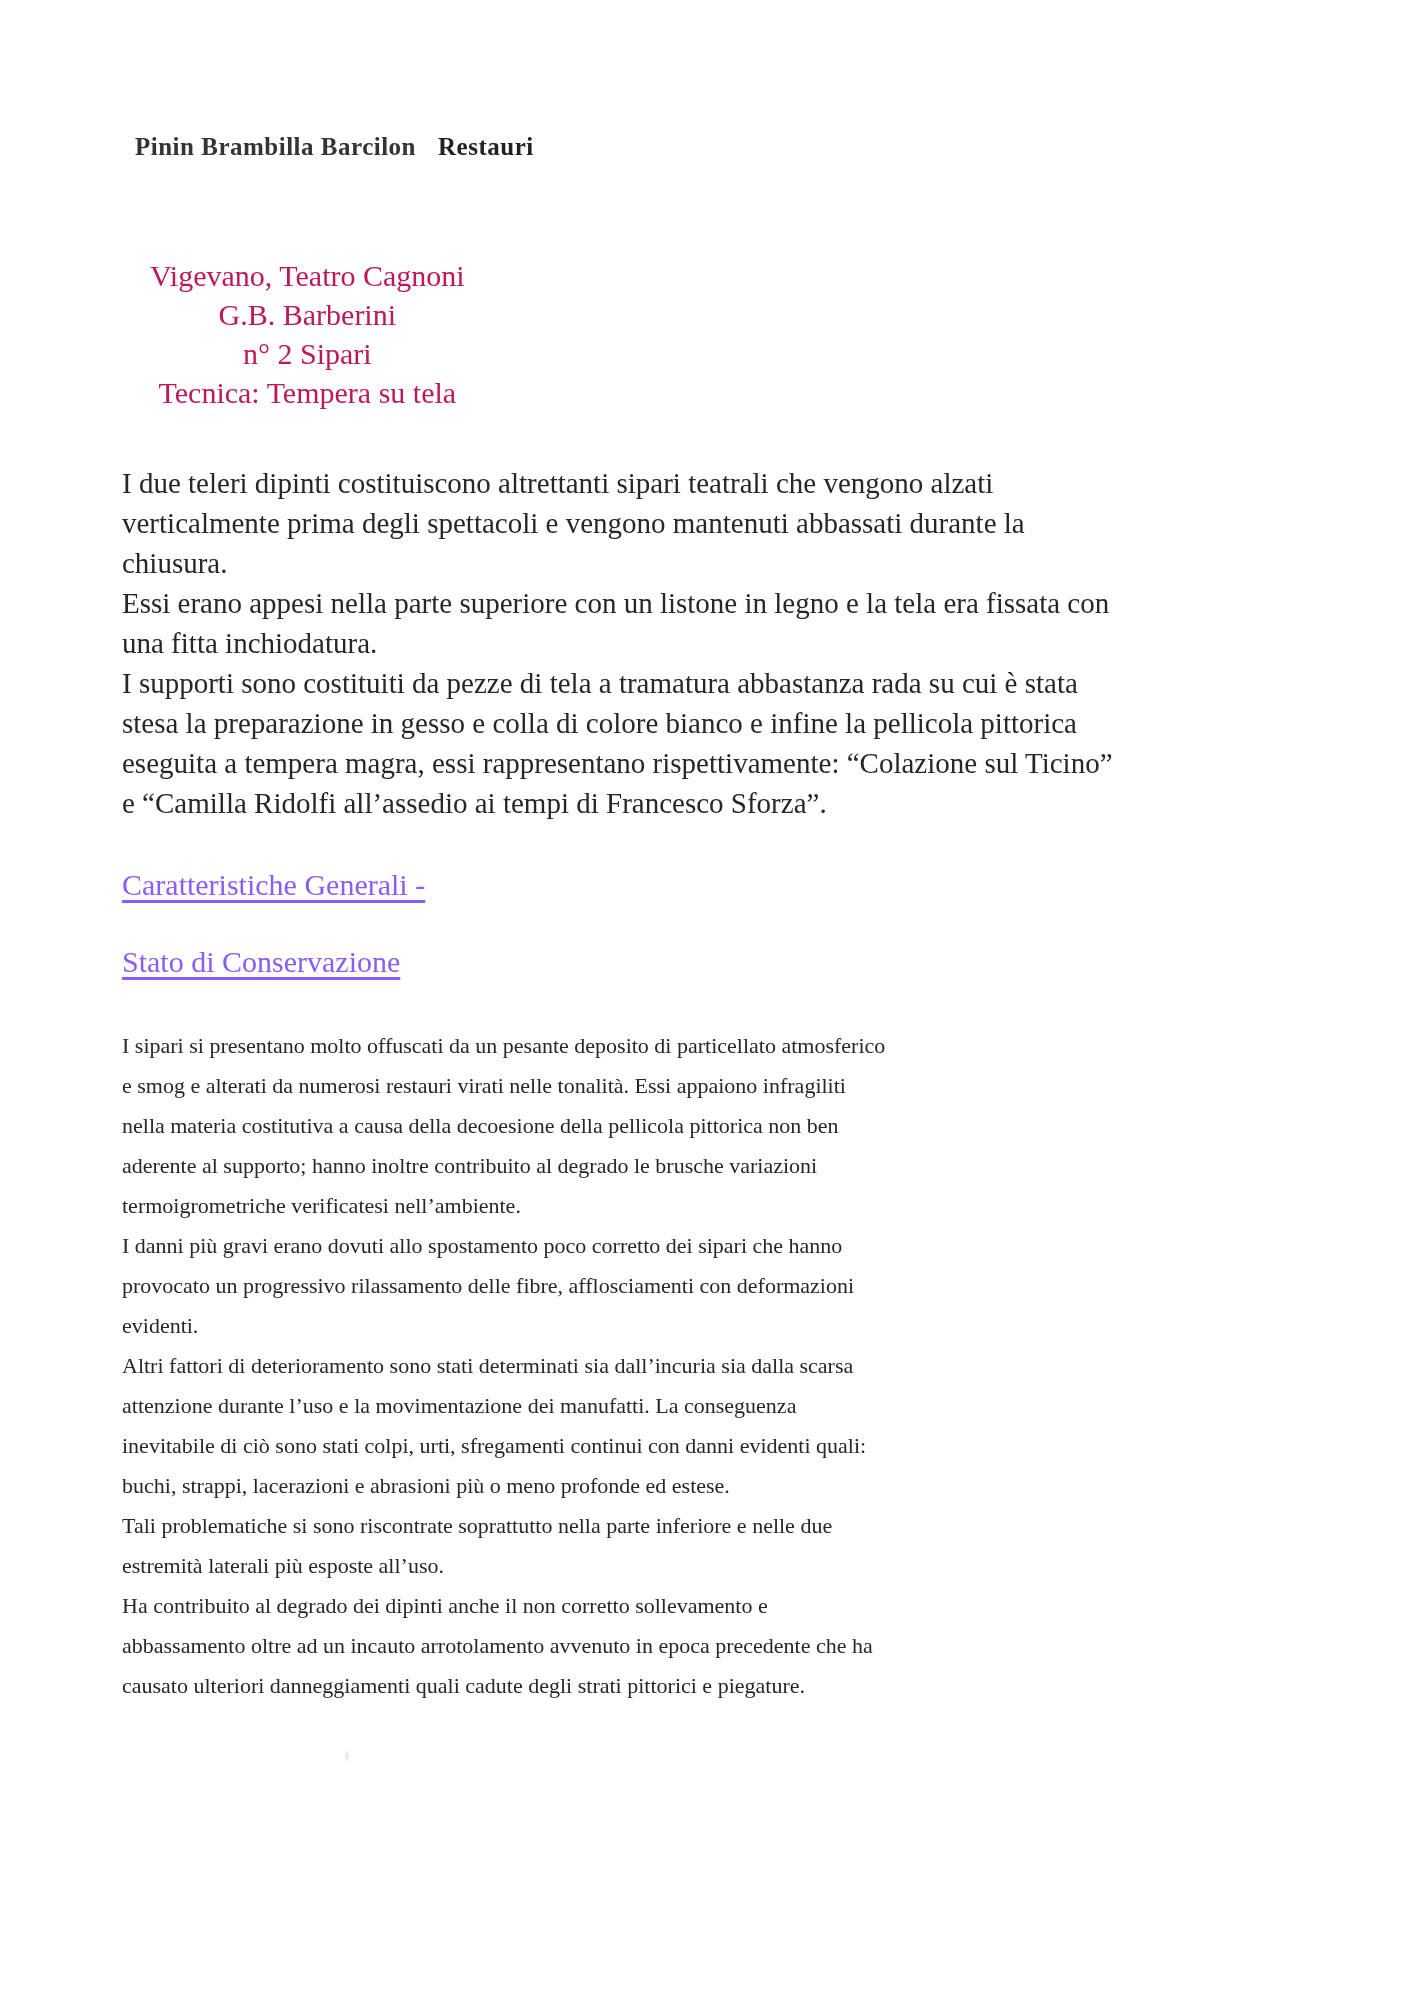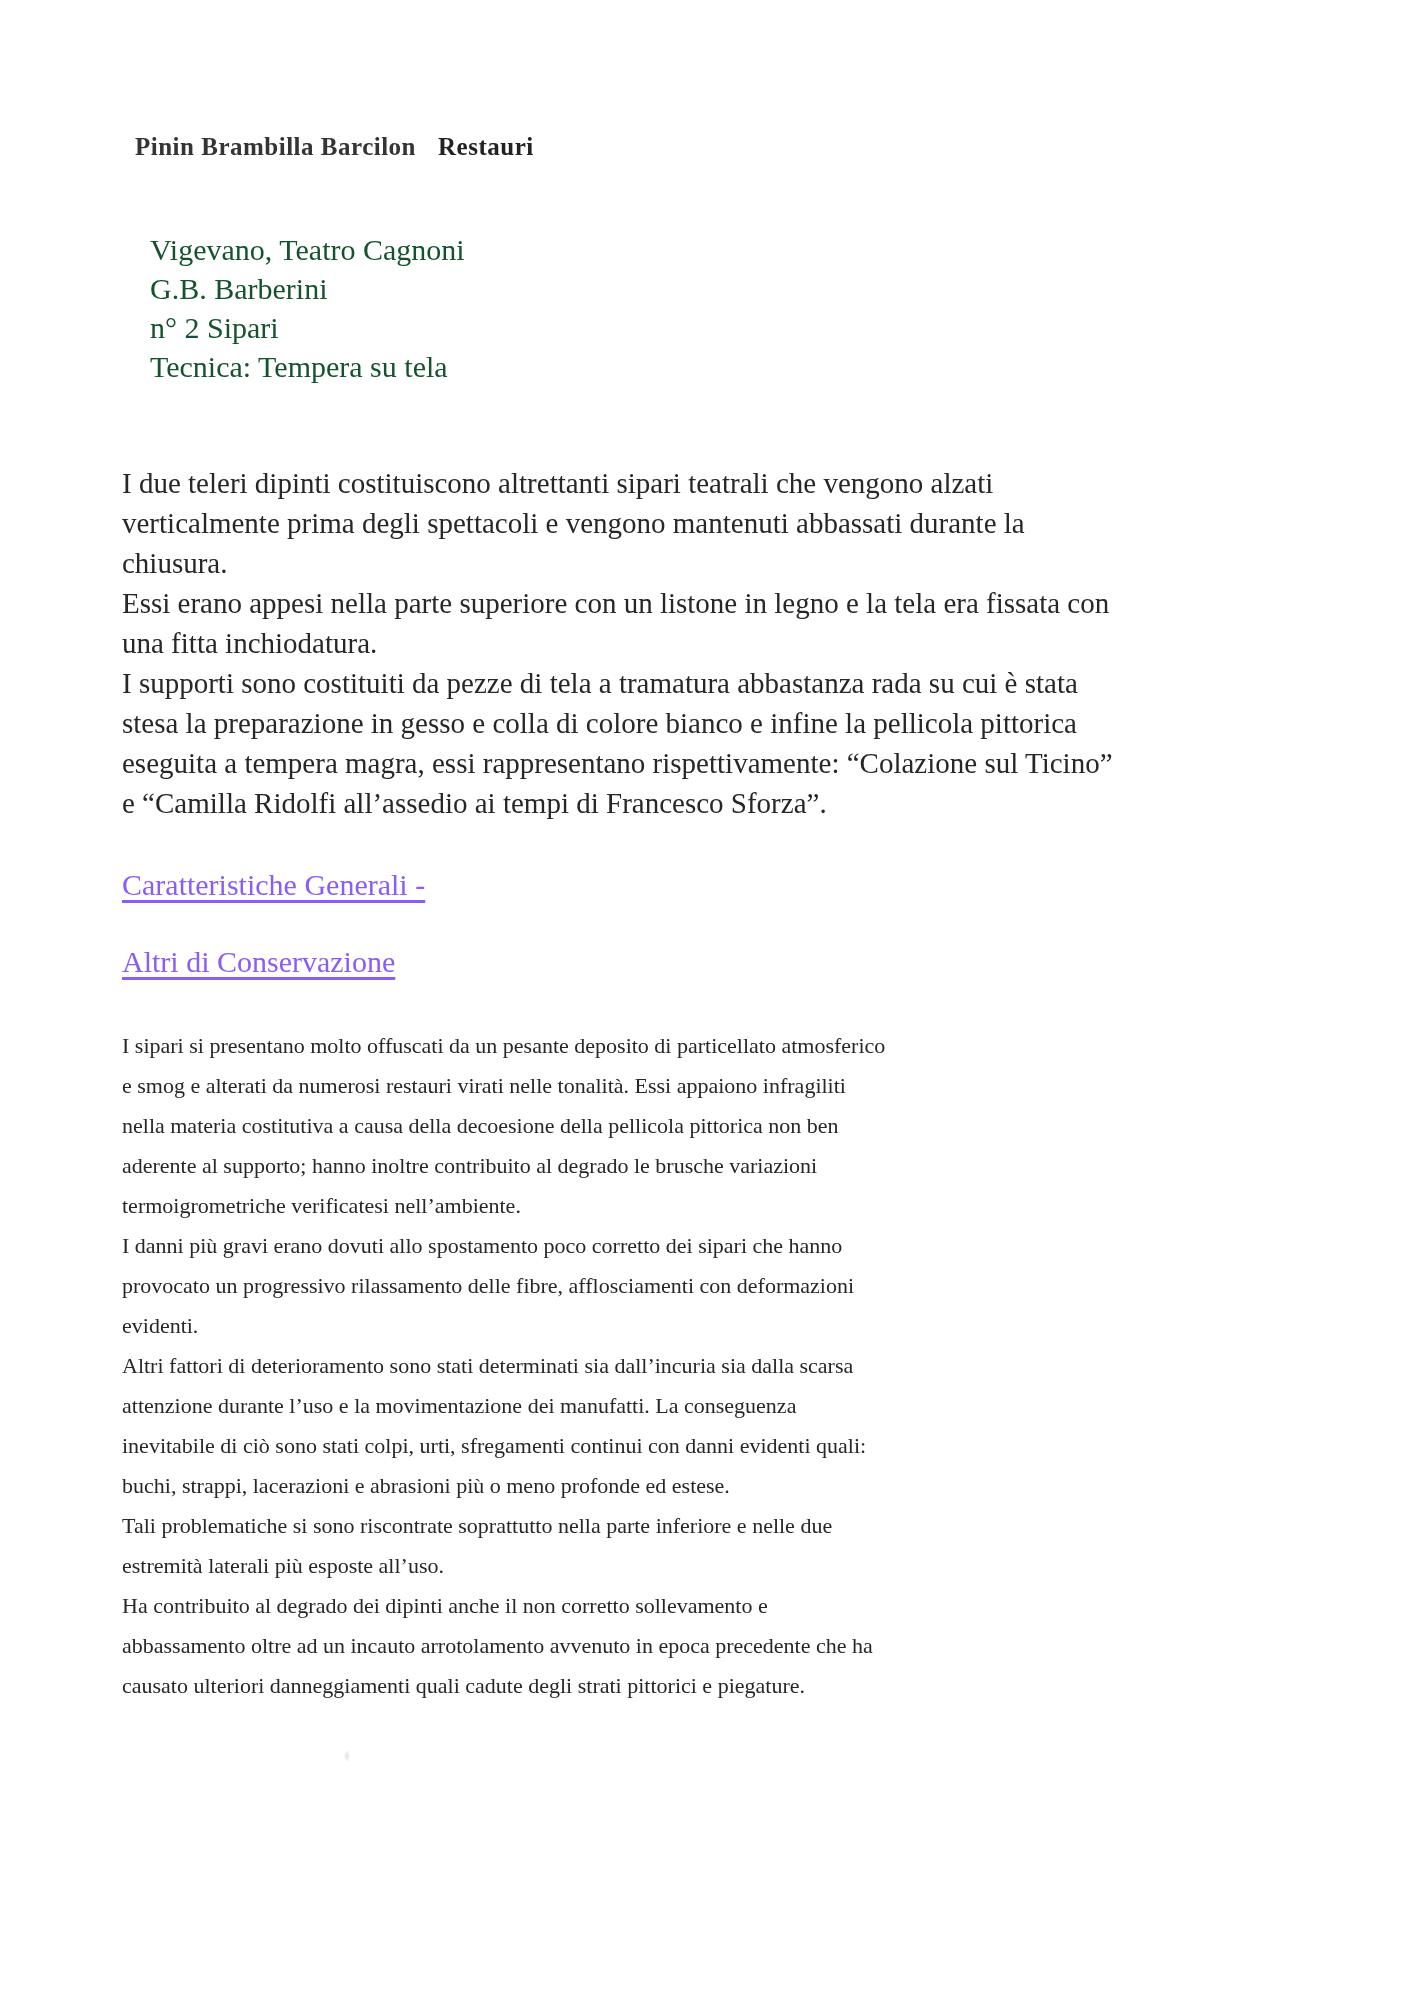--- a/index.html
+++ b/index.html
@@ -29,25 +29,26 @@
   .letterhead .lh-name {
     color: #343434;
   }
   .letterhead .lh-suffix {
     margin-left: 22px;
     color: #222222;
   }
   .address-block {
     position: absolute;
     left: 150px;
-    top: 230px;
+    top: 256px;
     font-size: 30px;
     line-height: 39px;
     white-space: pre-line;
-    color: #14532d;
+    color: #be185d;
+    text-align: center;
   }
   .intro-block {
     position: absolute;
     left: 122px;
     top: 432px;
     width: 1200px;
     font-size: 29px;
     line-height: 40px;
     white-space: pre-line;
     color: #272727;
@@ -121,21 +122,21 @@
 chiusura.
 Essi erano appesi nella parte superiore con un listone in legno e la tela era fissata con
 una fitta inchiodatura.
 I supporti sono costituiti da pezze di tela a tramatura abbastanza rada su cui è stata
 stesa la preparazione in gesso e colla di colore bianco e infine la pellicola pittorica
 eseguita a tempera magra, essi rappresentano rispettivamente: “Colazione sul Ticino”
 e “Camilla Ridolfi all’assedio ai tempi di Francesco Sforza”.</div>
 
   <div class="section-heading heading-caratteristiche">Caratteristiche Generali -</div>
 
-  <div class="section-heading heading-stato">Altri di Conservazione</div>
+  <div class="section-heading heading-stato">Stato di Conservazione</div>
 
   <div class="body-block">I sipari si presentano molto offuscati da un pesante deposito di particellato atmosferico
 e smog e alterati da numerosi restauri virati nelle tonalità. Essi appaiono infragiliti
 nella materia costitutiva a causa della decoesione della pellicola pittorica non ben
 aderente al supporto; hanno inoltre contribuito al degrado le brusche variazioni
 termoigrometriche verificatesi nell’ambiente.
 I danni più gravi erano dovuti allo spostamento poco corretto dei sipari che hanno
 provocato un progressivo rilassamento delle fibre, afflosciamenti con deformazioni
 evidenti.
 Altri fattori di deterioramento sono stati determinati sia dall’incuria sia dalla scarsa

